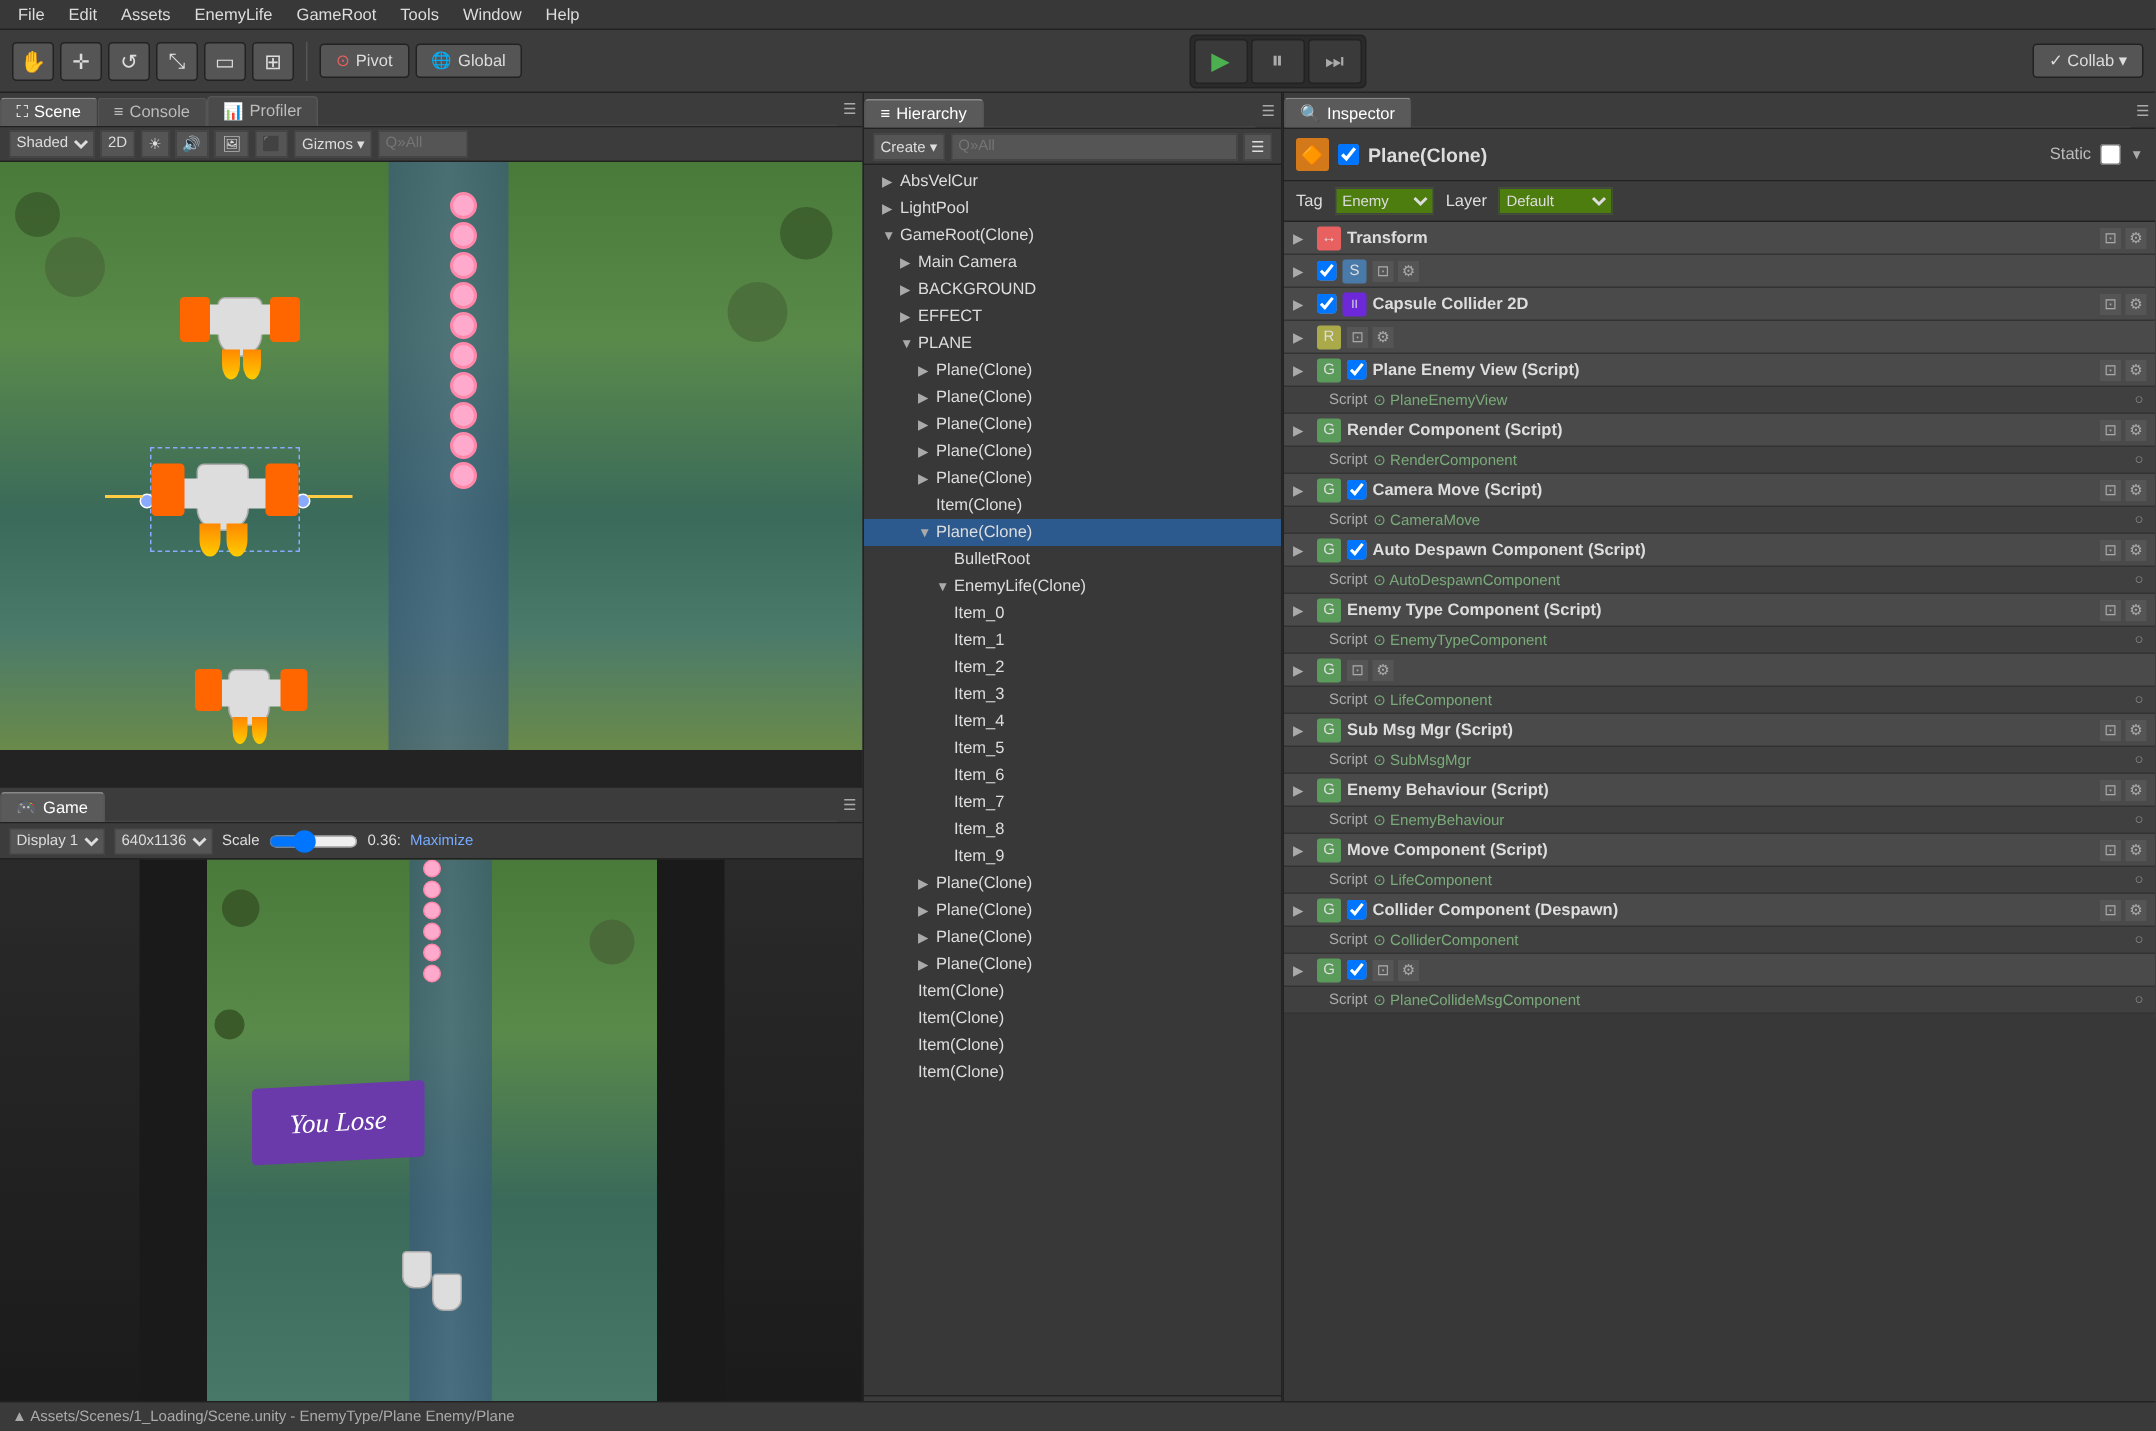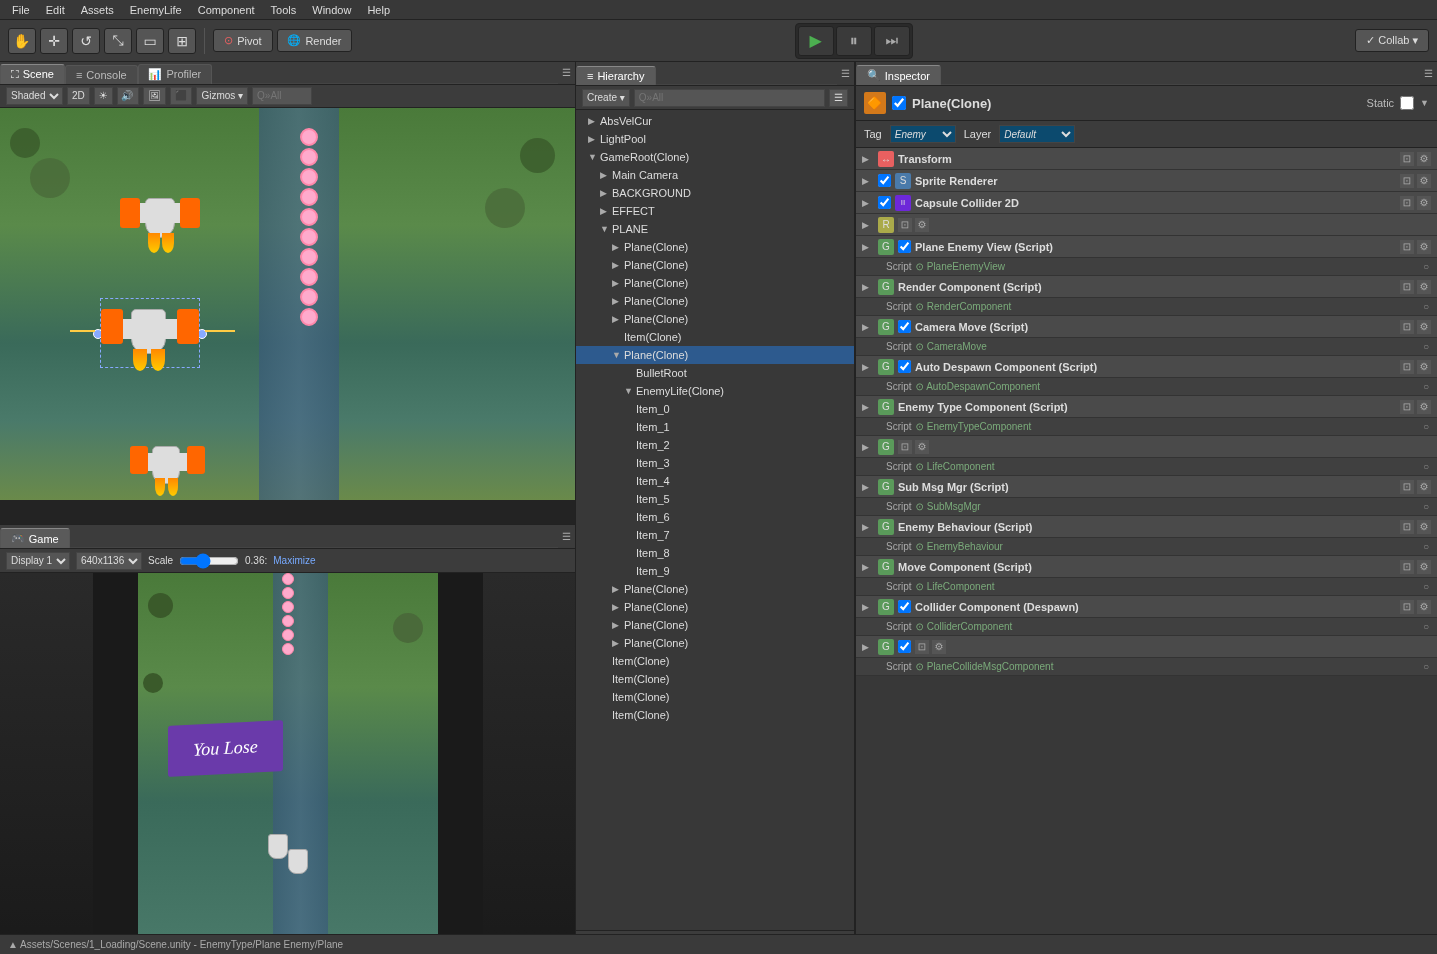--- a/index.html
+++ b/index.html
@@ -317,26 +317,25 @@
     .inspector-tag-row {
       background: #3c3c3c;
       padding: 4px 8px;
       display: flex;
       align-items: center;
       gap: 8px;
       border-bottom: 1px solid #222;
       font-size: 11px;
     }
     .inspector-tag-row select {
-      background: #0c4a6e;
+      background: #4d7c0f;
       border: 1px solid #444;
       color: #ddd;
       font-size: 10px;
       height: 18px;
-      font-style: italic;
     }
     .inspector-content {
       flex: 1;
       overflow-y: auto;
       background: #383838;
     }
     .inspector-content::-webkit-scrollbar { width: 10px; }
     .inspector-content::-webkit-scrollbar-track { background: #3c3c3c; }
     .inspector-content::-webkit-scrollbar-thumb { background: #666; }
 
@@ -386,41 +385,41 @@
     }
   </style>
 </head>
 <body>
 
 <div class="menubar">
   <span class="menubar-item">File</span>
   <span class="menubar-item">Edit</span>
   <span class="menubar-item">Assets</span>
   <span class="menubar-item">EnemyLife</span>
-  <span class="menubar-item">Component</span>
+  <span class="menubar-item">GameRoot</span>
   <span class="menubar-item">Tools</span>
   <span class="menubar-item">Window</span>
   <span class="menubar-item">Help</span>
 </div>
 
 <div class="toolbar">
   <button class="toolbar-btn icon-btn">✋</button>
   <button class="toolbar-btn icon-btn">✛</button>
   <button class="toolbar-btn icon-btn">↺</button>
   <button class="toolbar-btn icon-btn">⤡</button>
   <button class="toolbar-btn icon-btn">▭</button>
   <button class="toolbar-btn icon-btn">⊞</button>
   <div class="toolbar-separator"></div>
   <button class="pivot-btn">
     <span style="color:#e86060">⊙</span>
     <span>Pivot</span>
   </button>
   <button class="global-btn">
     <span style="color:#4a9aff">🌐</span>
-    <span>Render</span>
+    <span>Global</span>
   </button>
   <div class="toolbar-spacer"></div>
   <div class="play-controls">
     <button class="play-btn">▶</button>
     <button class="pause-btn">⏸</button>
     <button class="step-btn">⏭</button>
   </div>
   <div class="toolbar-spacer"></div>
   <button class="collab-btn">
     <span>✓ Collab ▾</span>
@@ -820,21 +819,20 @@
         <div class="component-btns">
           <button class="component-btn">⊡</button>
           <button class="component-btn">⚙</button>
         </div>
       </div>
 
       <div class="component-header">
         <span class="component-arrow">▶</span>
         <input type="checkbox" checked="" style="">
         <div class="component-icon sprite">S</div>
-        <span class="component-title">Sprite Renderer</span>
         <div class="component-btns">
           <button class="component-btn">⊡</button>
           <button class="component-btn">⚙</button>
         </div>
       </div>
 
       <div class="component-header">
         <span class="component-arrow">▶</span>
         <input type="checkbox" checked="" style="">
         <div class="component-icon collider" style="font-size:8px;">II</div>

